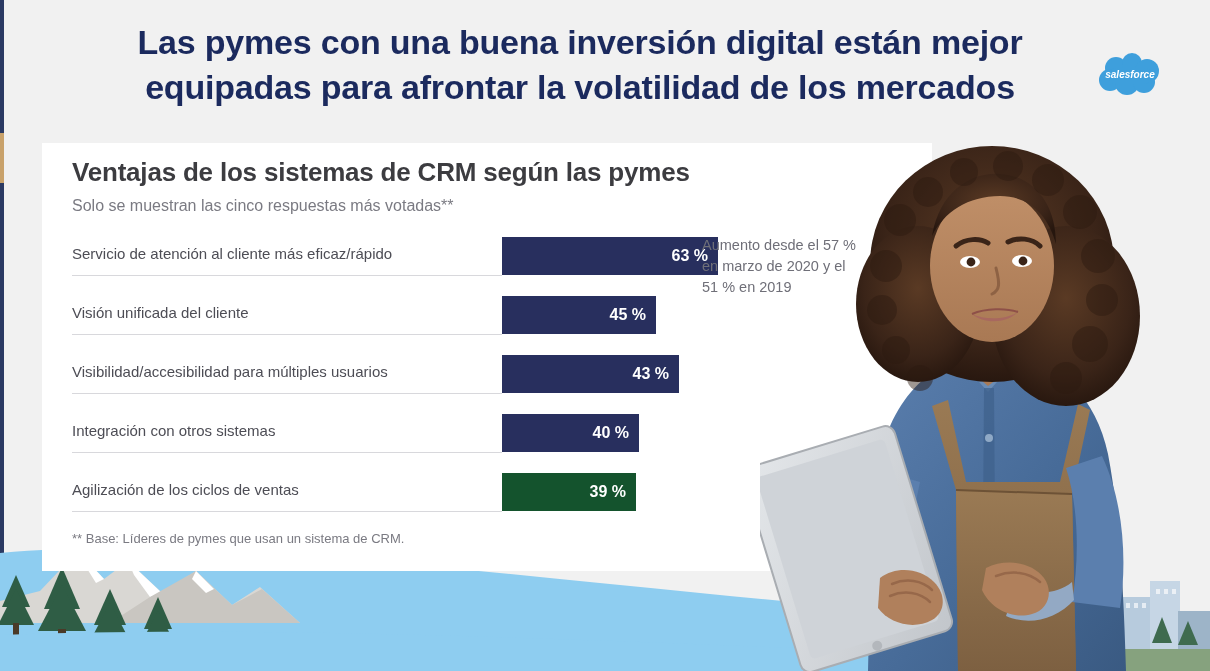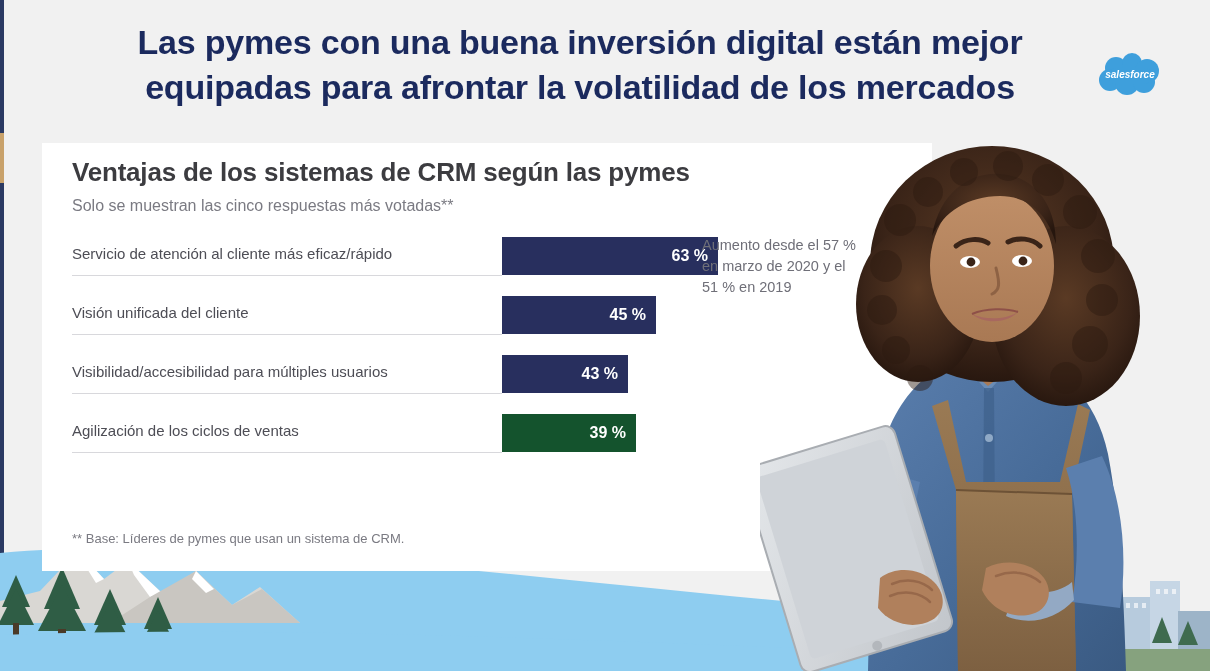--- a/index.html
+++ b/index.html
@@ -299,22 +299,31 @@
           <div class="bar-track">
             <div class="bar" style="width: 154px; background: rgb(40, 47, 94);">
               <div class="bar-value">45 %</div>
             </div>
           </div>
         </div>
         <div class="bar-row">
           <div class="row-label">Visibilidad/accesibilidad para múltiples usuarios</div>
           <div class="row-rule"></div>
           <div class="bar-track">
-            <div class="bar" style="width: 126px; background: rgb(40, 47, 94);">
+            <div class="bar" style="width: 177px; background: rgb(40, 47, 94);">
               <div class="bar-value">43 %</div>
+            </div>
+          </div>
+        </div>
+        <div class="bar-row">
+          <div class="row-label">Integración con otros sistemas</div>
+          <div class="row-rule"></div>
+          <div class="bar-track">
+            <div class="bar" style="width: 137px; background: rgb(40, 47, 94);">
+              <div class="bar-value">40 %</div>
             </div>
           </div>
         </div>
         <div class="bar-row">
           <div class="row-label">Agilización de los ciclos de ventas</div>
           <div class="row-rule"></div>
           <div class="bar-track">
             <div class="bar" style="width: 134px; background: #14532d;">
               <div class="bar-value">39 %</div>
             </div>

